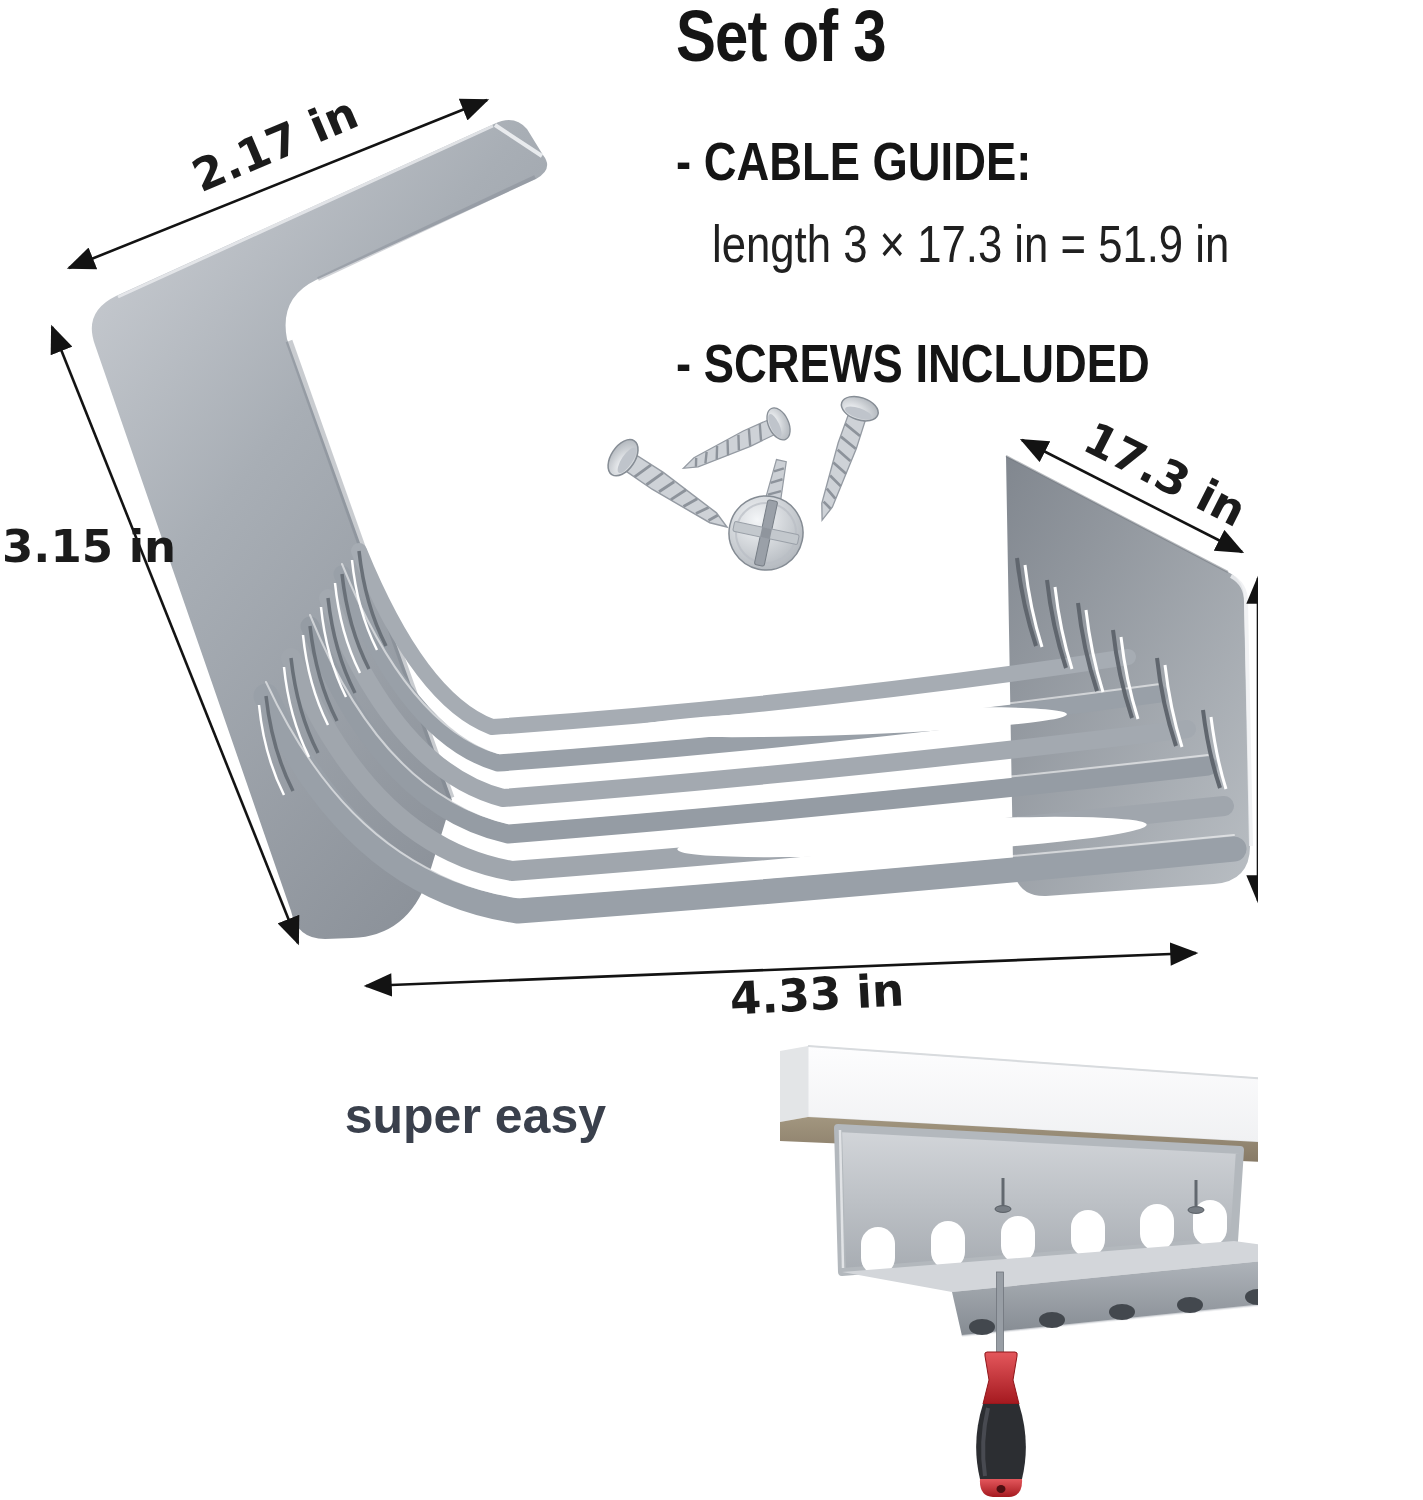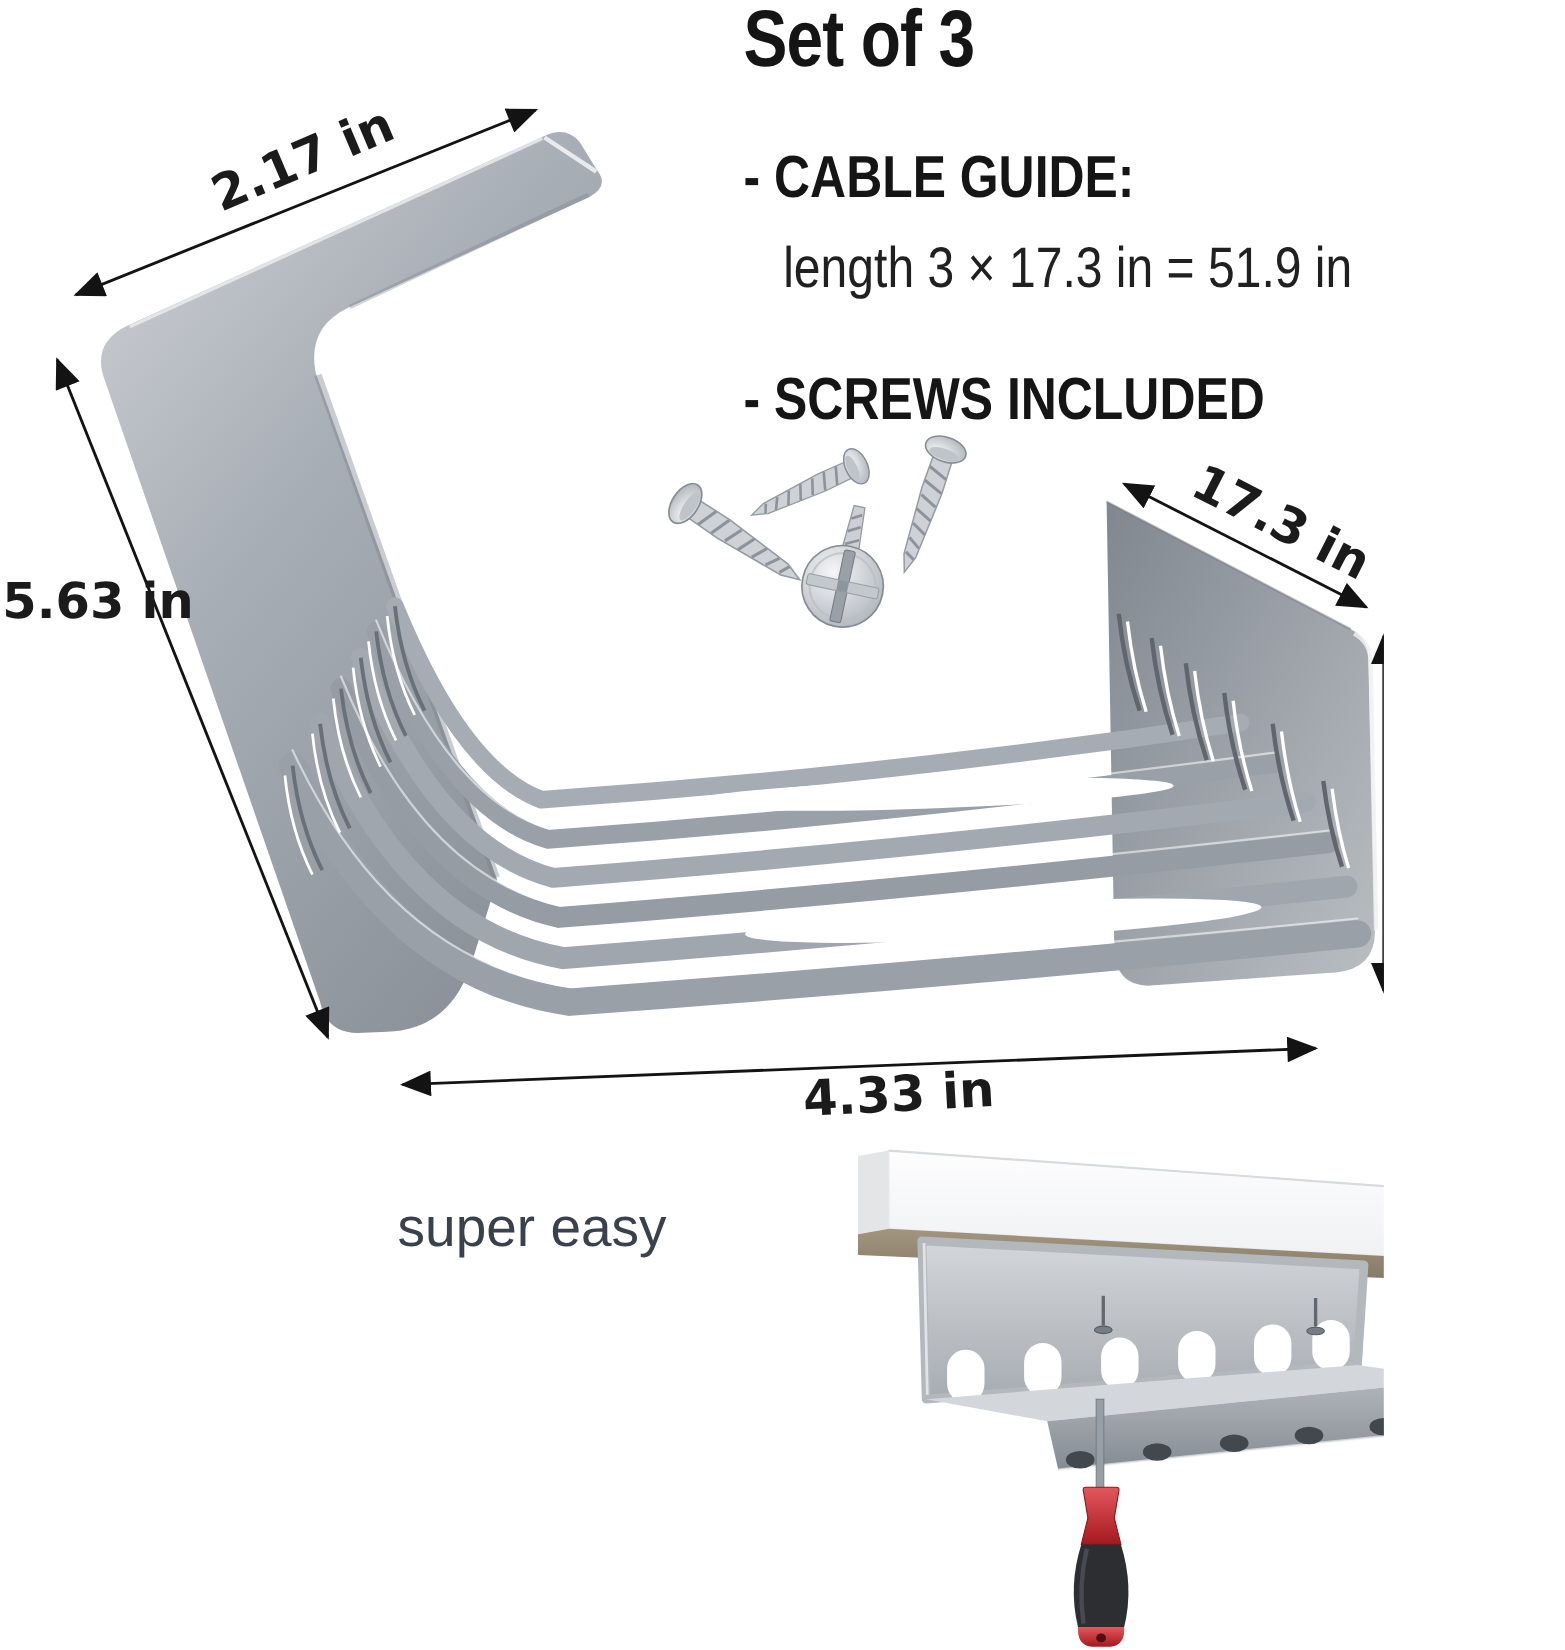--- a/index.html
+++ b/index.html
@@ -12,21 +12,21 @@
   #dim-height{left:2px;top:524px;width:160px;}
   #dim-length{left:1060px;top:452px;width:210px;transform:rotate(27deg);}
   #dim-lip{left:1278px;top:722px;width:150px;text-align:left;}
   #dim-depth{left:712px;top:972px;width:210px;transform:rotate(-3deg);}
   .hdr{position:absolute;left:676px;color:#151515;transform-origin:left top;white-space:nowrap;}
   #title{top:-6px;font-size:73px;font-weight:bold;transform:scaleX(.82);letter-spacing:-1px;}
   #bullet1{top:130px;font-size:54px;font-weight:bold;transform:scaleX(.84);}
   #bullet1-detail{left:712px;top:214px;font-size:52px;font-weight:400;transform:scaleX(.84);color:#202020;}
   #bullet2{top:332px;font-size:54px;font-weight:bold;transform:scaleX(.84);}
   .caption{position:absolute;left:296px;top:1078px;width:310px;text-align:right;
-           font-weight:normal;font-size:50px;line-height:1.52;color:#3a404c;}
+           font-weight:bold;font-size:50px;line-height:1.52;color:#3a404c;}
   .caption span{display:block;}
 </style>
 </head>
 <body>
 
 <div class="canvas">
 
 <svg class="art" viewBox="0 0 1423 1500">
   <defs>
     <linearGradient id="gArm" x1="0" y1="0" x2="0.7" y2="1">
@@ -201,21 +201,21 @@
     <line x1="366" y1="986" x2="1196" y2="953" marker-start="url(#ah)" marker-end="url(#ah)"></line>
   </g>
 </svg>
 
 <div class="hdr" id="title">Set of 3</div>
 <div class="hdr" id="bullet1">- CABLE GUIDE:</div>
 <div class="hdr" id="bullet1-detail">length 3 × 17.3 in = 51.9 in</div>
 <div class="hdr" id="bullet2">- SCREWS INCLUDED</div>
 
 <div class="lbl" id="dim-flange">2.17 in</div>
-<div class="lbl" id="dim-height">5.63 in</div>
+<div class="lbl" id="dim-height">3.15 in</div>
 <div class="lbl" id="dim-length">17.3 in</div>
 <div class="lbl" id="dim-lip">1.57 in</div>
 <div class="lbl" id="dim-depth">4.33 in</div>
 
 <div class="caption">
   <span>super easy</span>
 </div>
 
 </div>
 

